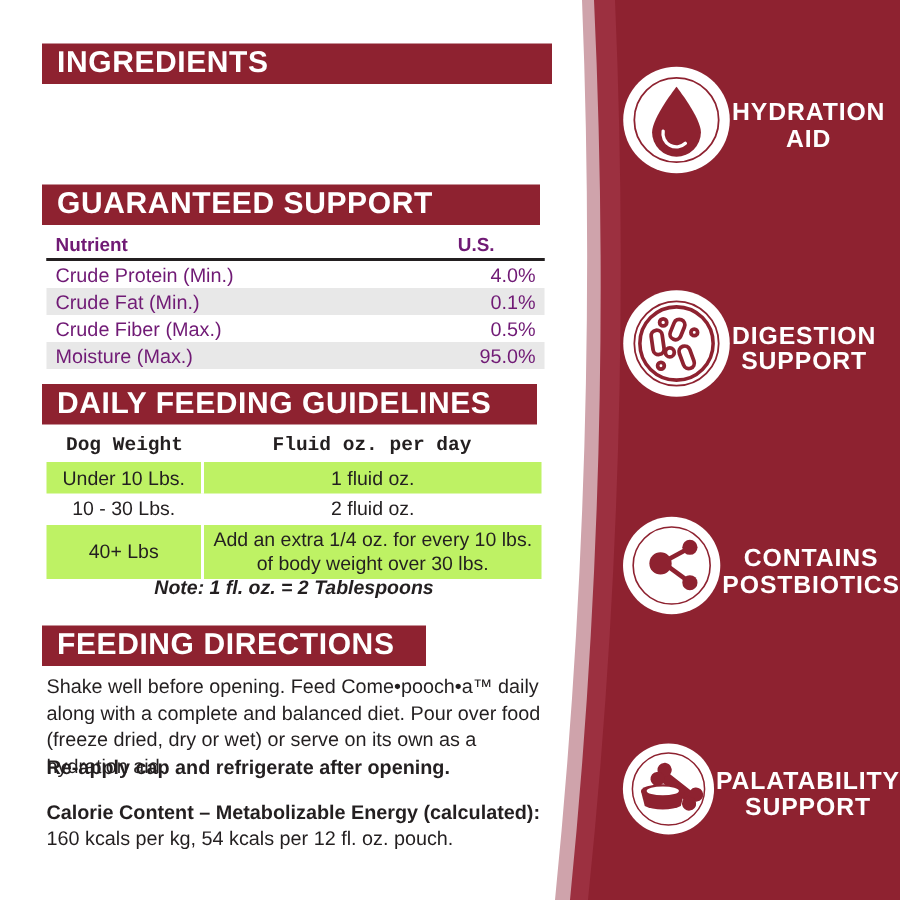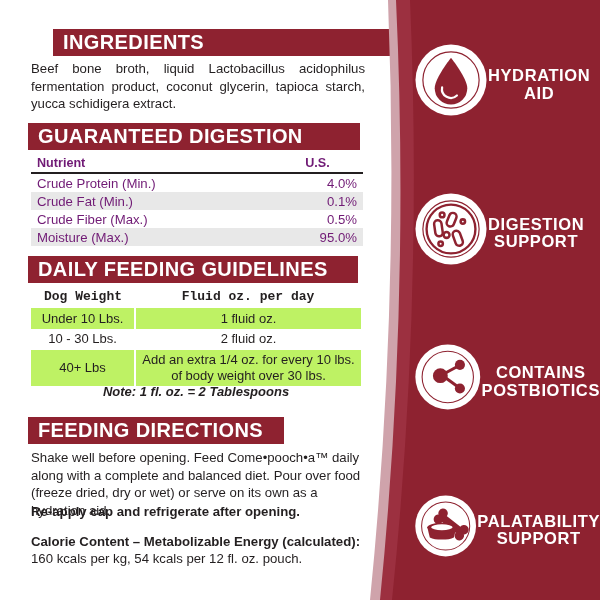--- a/index.html
+++ b/index.html
@@ -153,27 +153,26 @@
 
   .bold { font-weight: bold; }
 </style>
 </head>
 <body>
 
 <div id="label-panel">
 
   <div class="left-col">
 
-    <div class="section-bar" style="left:28px; top:29px; width:340px;margin-left:25px;">
+    <div class="section-bar" style="left:28px; top:29px; width:340px;">
       <span>INGREDIENTS</span>
     </div>
-    <div class="body-text justify" style="left:31px; top:60px; width:334px;">Beef bone broth, liquid Lactobacillus acidophilus fermentation product, coconut glycerin, tapioca starch, yucca schidigera extract.</div>
 
     <div class="section-bar" style="left:28px; top:123px; width:332px;">
-      <span>GUARANTEED DIGESTION</span>
+      <span>GUARANTEED SUPPORT</span>
     </div>
     <table class="ga-table" style="left:31px; top:155px; width:332px;">
       <thead>
         <tr>
           <th>Nutrient</th>
           <th class="num">U.S.</th>
         </tr>
       </thead>
       <tbody>
         <tr>

